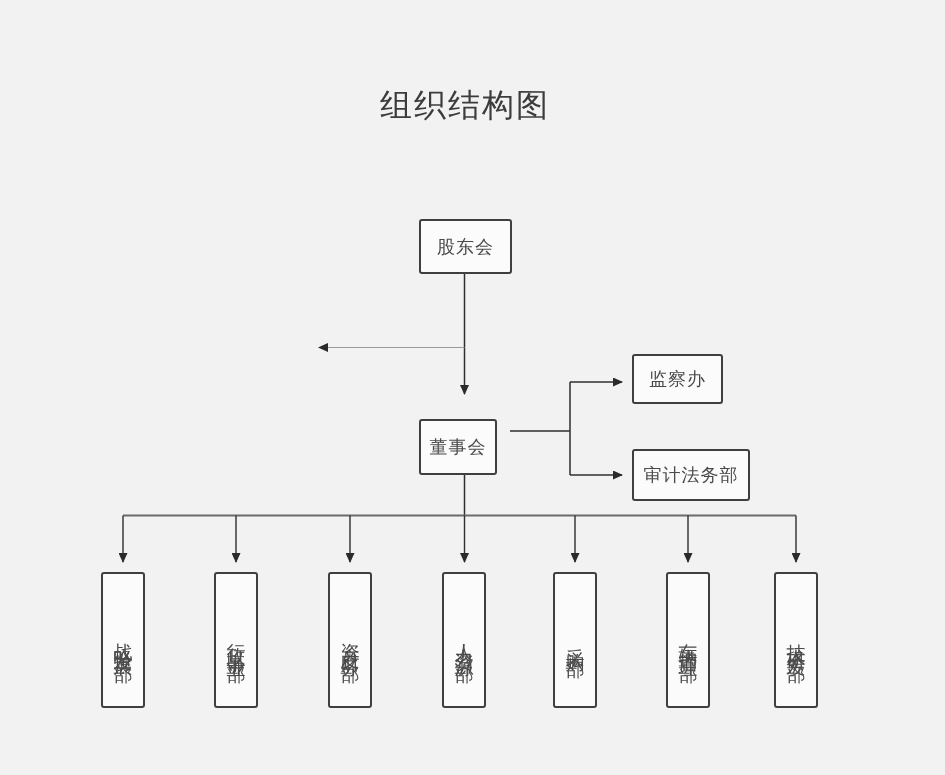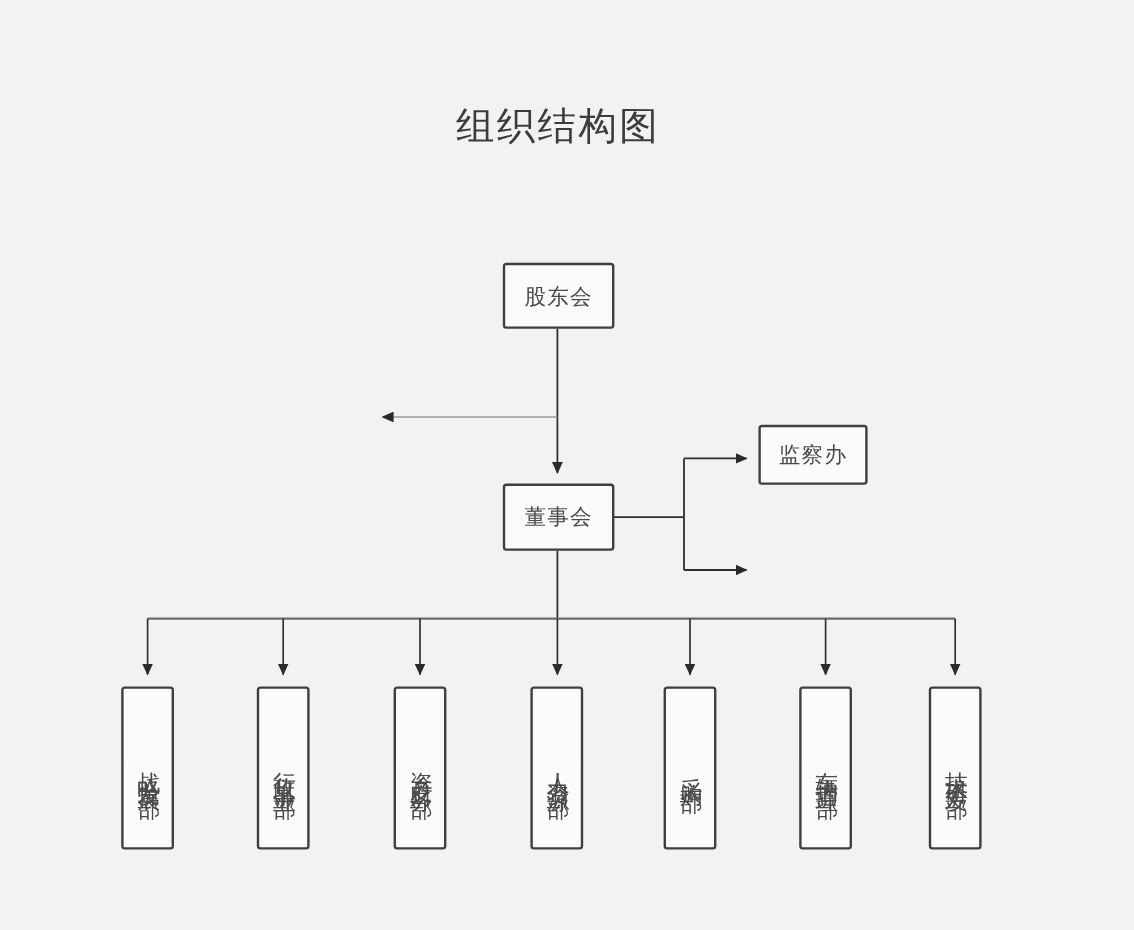--- a/index.html
+++ b/index.html
@@ -57,21 +57,21 @@
   .vlabel {
     writing-mode: vertical-rl;
     text-orientation: upright;
     font-size: 19px;
     letter-spacing: 5px;
     color: #4a4a4a;
   }
   
   #node-shareholders   { left: 419px; top: 187px; width: 93px;  height: 55px; }
   #node-supervisors    { left: 225px; top: 288px; width: 91px;  height: 55px; }
-  #node-directors      { left: 419px; top: 371px; width: 93px;  height: 56px; }
+  #node-directors      { left: 419px; top: 387px; width: 78px;  height: 56px; }
   #node-supervision    { left: 632px; top: 322px; width: 91px;  height: 50px; }
   #node-audit-legal    { left: 632px; top: 417px; width: 118px; height: 52px; }
   
   #dept-0 { left: 101px; }
   #dept-1 { left: 214px; }
   #dept-2 { left: 328px; }
   #dept-3 { left: 442px; }
   #dept-4 { left: 553px; }
   #dept-5 { left: 666px; }
   #dept-6 { left: 774px; }
@@ -119,20 +119,23 @@
 
 
   <div class="node node-h" id="node-directors">
     <span>董事会</span>
   </div>
 
   <div class="node node-h" id="node-supervision">
     <span>监察办</span>
   </div>
 
+  <div class="node node-h" id="node-audit-legal">
+    <span>审计法务部</span>
+  </div>
 
   <div class="node node-v" id="dept-0">
     <span class="vlabel">战略发展部</span>
   </div>
   <div class="node node-v" id="dept-1">
     <span class="vlabel">行政事业部</span>
   </div>
   <div class="node node-v" id="dept-2">
     <span class="vlabel">资产财务部</span>
   </div>

